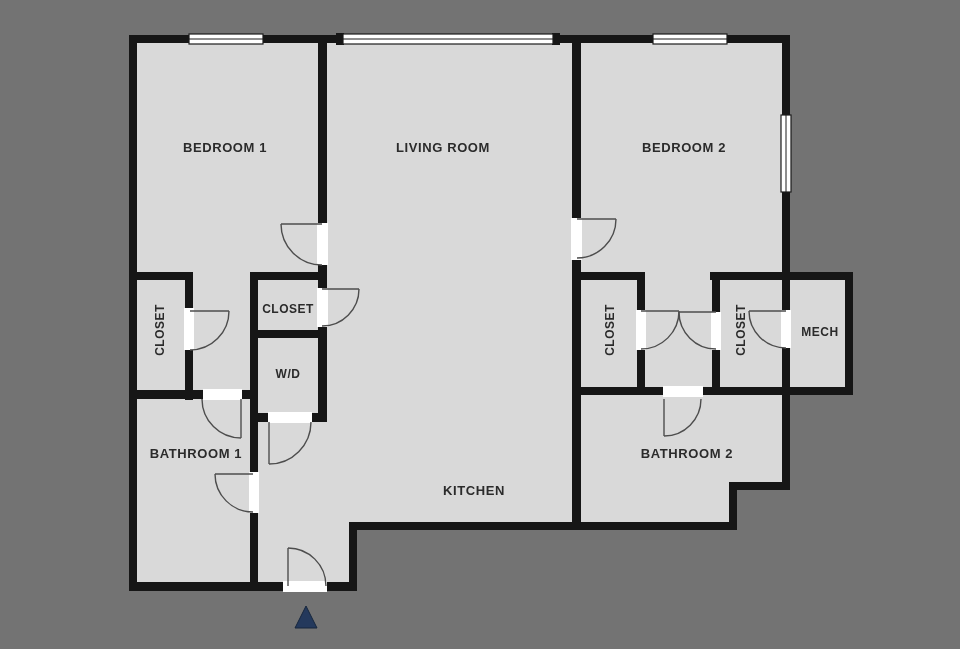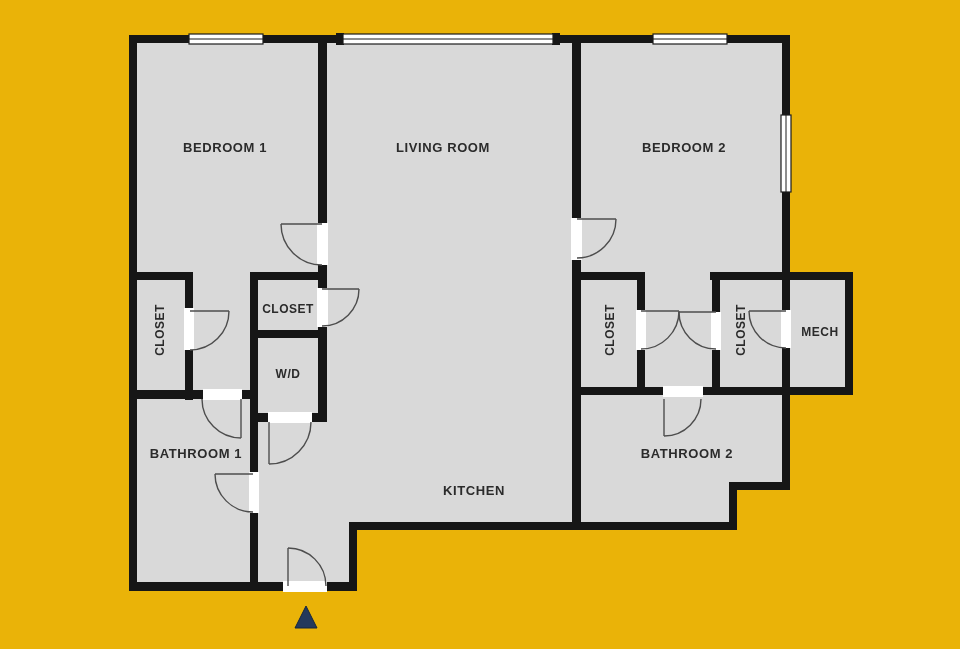--- a/index.html
+++ b/index.html
@@ -1,17 +1,17 @@
 <!DOCTYPE html>
 <html><head>
 <meta charset="utf-8">
 <style>
   html,body{margin:0;padding:0;background:#ffffff;}
   body{font-family:"Liberation Sans",sans-serif;}
-  .plan-wrap{position:relative;width:960px;height:649px;background:#eab308;margin:0;}
+  .plan-wrap{position:relative;width:960px;height:649px;background:#737373;margin:0;}
   svg{display:block;}
   text{font-family:"Liberation Sans","DejaVu Sans",sans-serif;font-weight:bold;fill:#2b2b2b;}
   .room-label{font-size:13px;letter-spacing:.6px;}
   .small-label{font-size:12px;letter-spacing:.5px;}
   .win{fill:#ffffff;stroke:#1c1c1c;stroke-width:1.2;}
   .winline{stroke:#1c1c1c;stroke-width:1;}
   .gap{fill:#ffffff;}
   .arc{fill:none;stroke-width:1.4;}
   .leaf{stroke-width:1.4;}
 </style>

